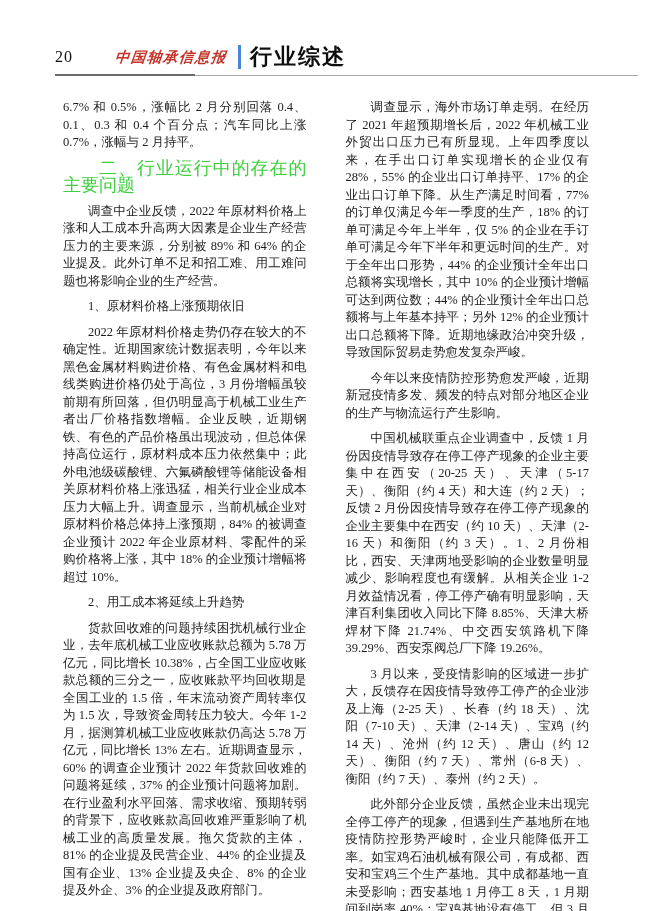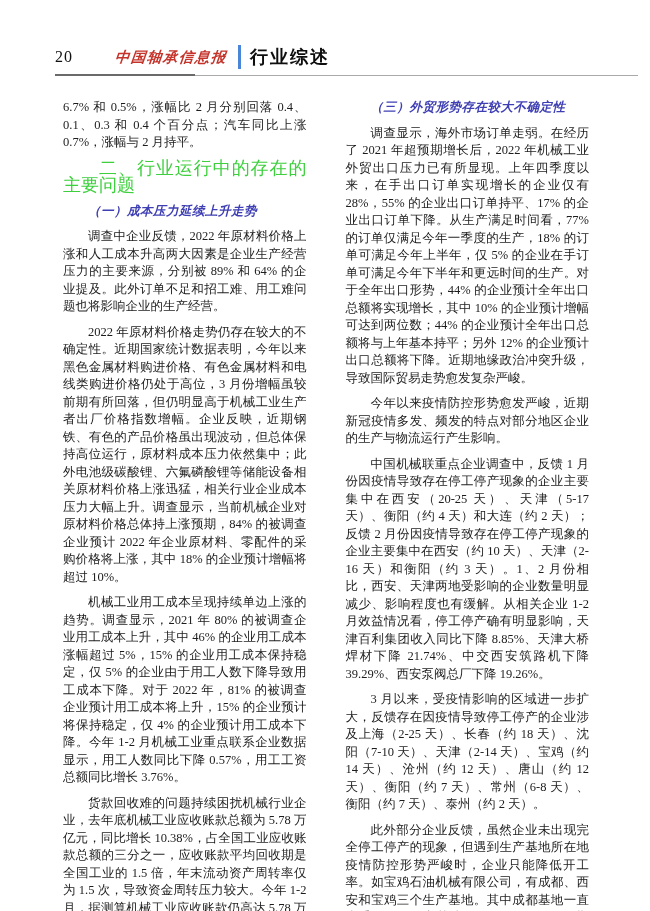--- a/index.html
+++ b/index.html
@@ -35,21 +35,21 @@
     transform:skewX(-6deg);
     font-family:"Liberation Serif","DejaVu Serif",serif;
   }
   .v-divider {
     display:inline-block; width:3px; height:24px;
     background:var(--divider-blue);
     margin:0 9px 0 11px;
   }
   .section-title {
     font-family:"Liberation Sans","DejaVu Sans",sans-serif;
-    font-weight:bold; font-size:18px; letter-spacing:2px; color:#0e0e0e;
+    font-weight:bold; font-size:22px; letter-spacing:2px; color:#0e0e0e;
   }
   .rule { display:flex; height:3px; margin-top:4px; align-items:flex-start; }
   .rule-dark { width:140px; height:2px; background:var(--rule-dark); }
   .rule-light { flex:1; height:1px; background:var(--rule-light); margin-top:1px; }
 
   .content {
     display:flex; gap:23px;
     padding:14px 53px 0 55px;
   }
   .col {
@@ -91,29 +91,28 @@
       <span class="rule-dark"></span>
       <span class="rule-light"></span>
     </div>
   </div>
 
   <div class="content">
 
     <div class="col">
       <p class="cont">6.7% 和 0.5%，涨幅比 2 月分别回落 0.4、0.1、0.3 和 0.4 个百分点；汽车同比上涨 0.7%，涨幅与 2 月持平。</p>
       <p class="h-green">二、行业运行中的存在的主要问题</p>
-      <p class="h-blue">（一）成本压力延续上升走势</p>
       <p class="body">调查中企业反馈，2022 年原材料价格上涨和人工成本升高两大因素是企业生产经营压力的主要来源，分别被 89% 和 64% 的企业提及。此外订单不足和招工难、用工难问题也将影响企业的生产经营。</p>
+      <p class="sub">1、原材料价格上涨预期依旧</p>
       <p class="body">2022 年原材料价格走势仍存在较大的不确定性。近期国家统计数据表明，今年以来黑色金属材料购进价格、有色金属材料和电线类购进价格仍处于高位，3 月份增幅虽较前期有所回落，但仍明显高于机械工业生产者出厂价格指数增幅。企业反映，近期钢铁、有色的产品价格虽出现波动，但总体保持高位运行，原材料成本压力依然集中；此外电池级碳酸锂、六氟磷酸锂等储能设备相关原材料价格上涨迅猛，相关行业企业成本压力大幅上升。调查显示，当前机械企业对原材料价格总体持上涨预期，84% 的被调查企业预计 2022 年企业原材料、零配件的采购价格将上涨，其中 18% 的企业预计增幅将超过 10%。</p>
-      <p class="body">机械工业用工成本呈现持续单边上涨的趋势。调查显示，2021 年 80% 的被调查企业用工成本上升，其中 46% 的企业用工成本涨幅超过 5%，15% 的企业用工成本保持稳定，仅 5% 的企业由于用工人数下降导致用工成本下降。对于 2022 年，81% 的被调查企业预计用工成本将上升，15% 的企业预计将保持稳定，仅 4% 的企业预计用工成本下降。今年 1-2 月机械工业重点联系企业数据显示，用工人数同比下降 0.57%，用工工资总额同比增长 3.76%。</p>
+      <p class="sub">2、用工成本将延续上升趋势</p>
       <p class="body">货款回收难的问题持续困扰机械行业企业，去年底机械工业应收账款总额为 5.78 万亿元，同比增长 10.38%，占全国工业应收账款总额的三分之一，应收账款平均回收期是全国工业的 1.5 倍，年末流动资产周转率仅为 1.5 次，导致资金周转压力较大。今年 1-2 月，据测算机械工业应收账款仍高达 5.78 万亿元，同比增长 13% 左右。近期调查显示，60% 的调查企业预计 2022 年货款回收难的问题将延续，37% 的企业预计问题将加剧。在行业盈利水平回落、需求收缩、预期转弱的背景下，应收账款高回收难严重影响了机械工业的高质量发展。拖欠货款的主体，81% 的企业提及民营企业、44% 的企业提及国有企业、13% 企业提及央企、8% 的企业提及外企、3% 的企业提及政府部门。</p>
     </div>
 
     <div class="col">
-      <p class="h-blue">（三）外贸形势存在较大不确定性</p>
       <p class="body">调查显示，海外市场订单走弱。在经历了 2021 年超预期增长后，2022 年机械工业外贸出口压力已有所显现。上年四季度以来，在手出口订单实现增长的企业仅有 28%，55% 的企业出口订单持平、17% 的企业出口订单下降。从生产满足时间看，77% 的订单仅满足今年一季度的生产，18% 的订单可满足今年上半年，仅 5% 的企业在手订单可满足今年下半年和更远时间的生产。对于全年出口形势，44% 的企业预计全年出口总额将实现增长，其中 10% 的企业预计增幅可达到两位数；44% 的企业预计全年出口总额将与上年基本持平；另外 12% 的企业预计出口总额将下降。近期地缘政治冲突升级，导致国际贸易走势愈发复杂严峻。</p>
       <p class="body">今年以来疫情防控形势愈发严峻，近期新冠疫情多发、频发的特点对部分地区企业的生产与物流运行产生影响。</p>
       <p class="body">中国机械联重点企业调查中，反馈 1 月份因疫情导致存在停工停产现象的企业主要集中在西安（20-25 天）、天津（5-17 天）、衡阳（约 4 天）和大连（约 2 天）；反馈 2 月份因疫情导致存在停工停产现象的企业主要集中在西安（约 10 天）、天津（2-16 天）和衡阳（约 3 天）。1、2 月份相比，西安、天津两地受影响的企业数量明显减少、影响程度也有缓解。从相关企业 1-2 月效益情况看，停工停产确有明显影响，天津百利集团收入同比下降 8.85%、天津大桥焊材下降 21.74%、中交西安筑路机下降 39.29%、西安泵阀总厂下降 19.26%。</p>
       <p class="body">3 月以来，受疫情影响的区域进一步扩大，反馈存在因疫情导致停工停产的企业涉及上海（2-25 天）、长春（约 18 天）、沈阳（7-10 天）、天津（2-14 天）、宝鸡（约 14 天）、沧州（约 12 天）、唐山（约 12 天）、衡阳（约 7 天）、常州（6-8 天）、衡阳（约 7 天）、泰州（约 2 天）。</p>
       <p class="body">此外部分企业反馈，虽然企业未出现完全停工停产的现象，但遇到生产基地所在地疫情防控形势严峻时，企业只能降低开工率。如宝鸡石油机械有限公司，有成都、西安和宝鸡三个生产基地。其中成都基地一直未受影响；西安基地 1 月停工 8 天，1 月期间到岗率 40%；宝鸡基地没有停工，但 3 月 10 日以来到岗率维持在 30%。秦川机床厂没有全部停工停产现象，3 月份到岗率维持在 35%-40%。同时部分企业反馈，为力保生产，企业采取了行政与管理人员居家办公、一线工人住企生产的措施，如长春融成智能装备公司产线并未停产。</p>
 
     </div>
 
   </div>
 </div>

